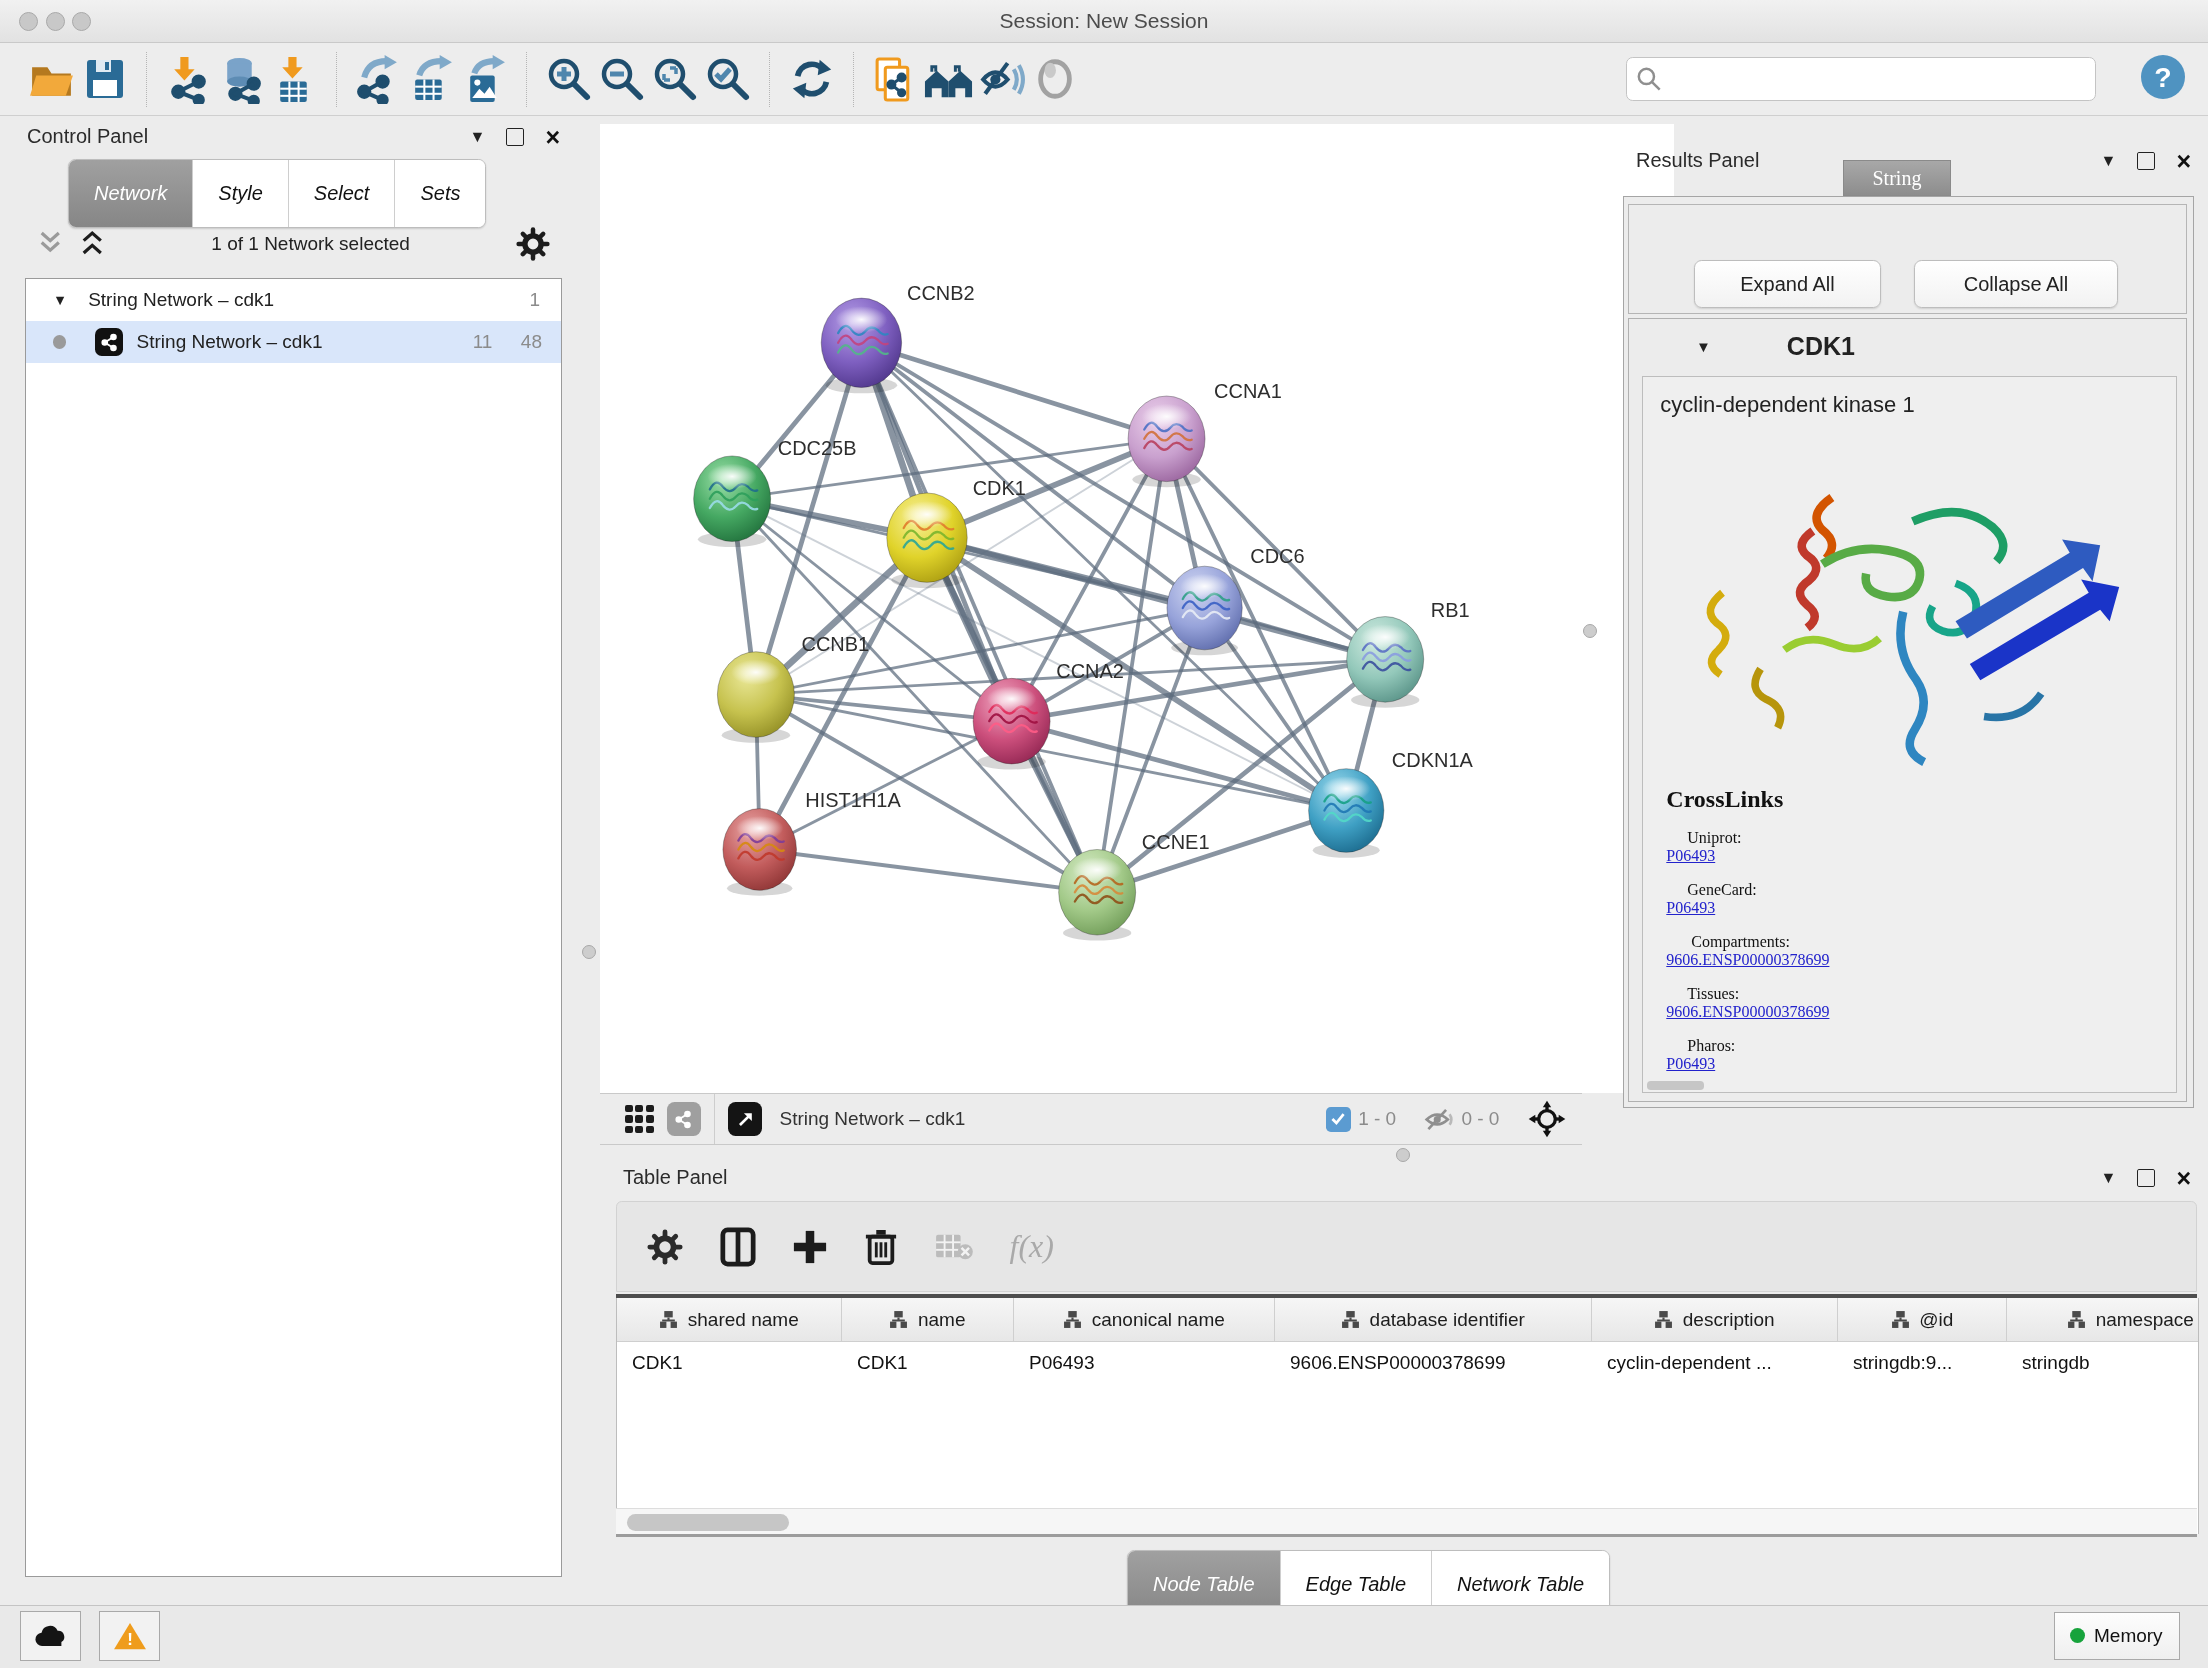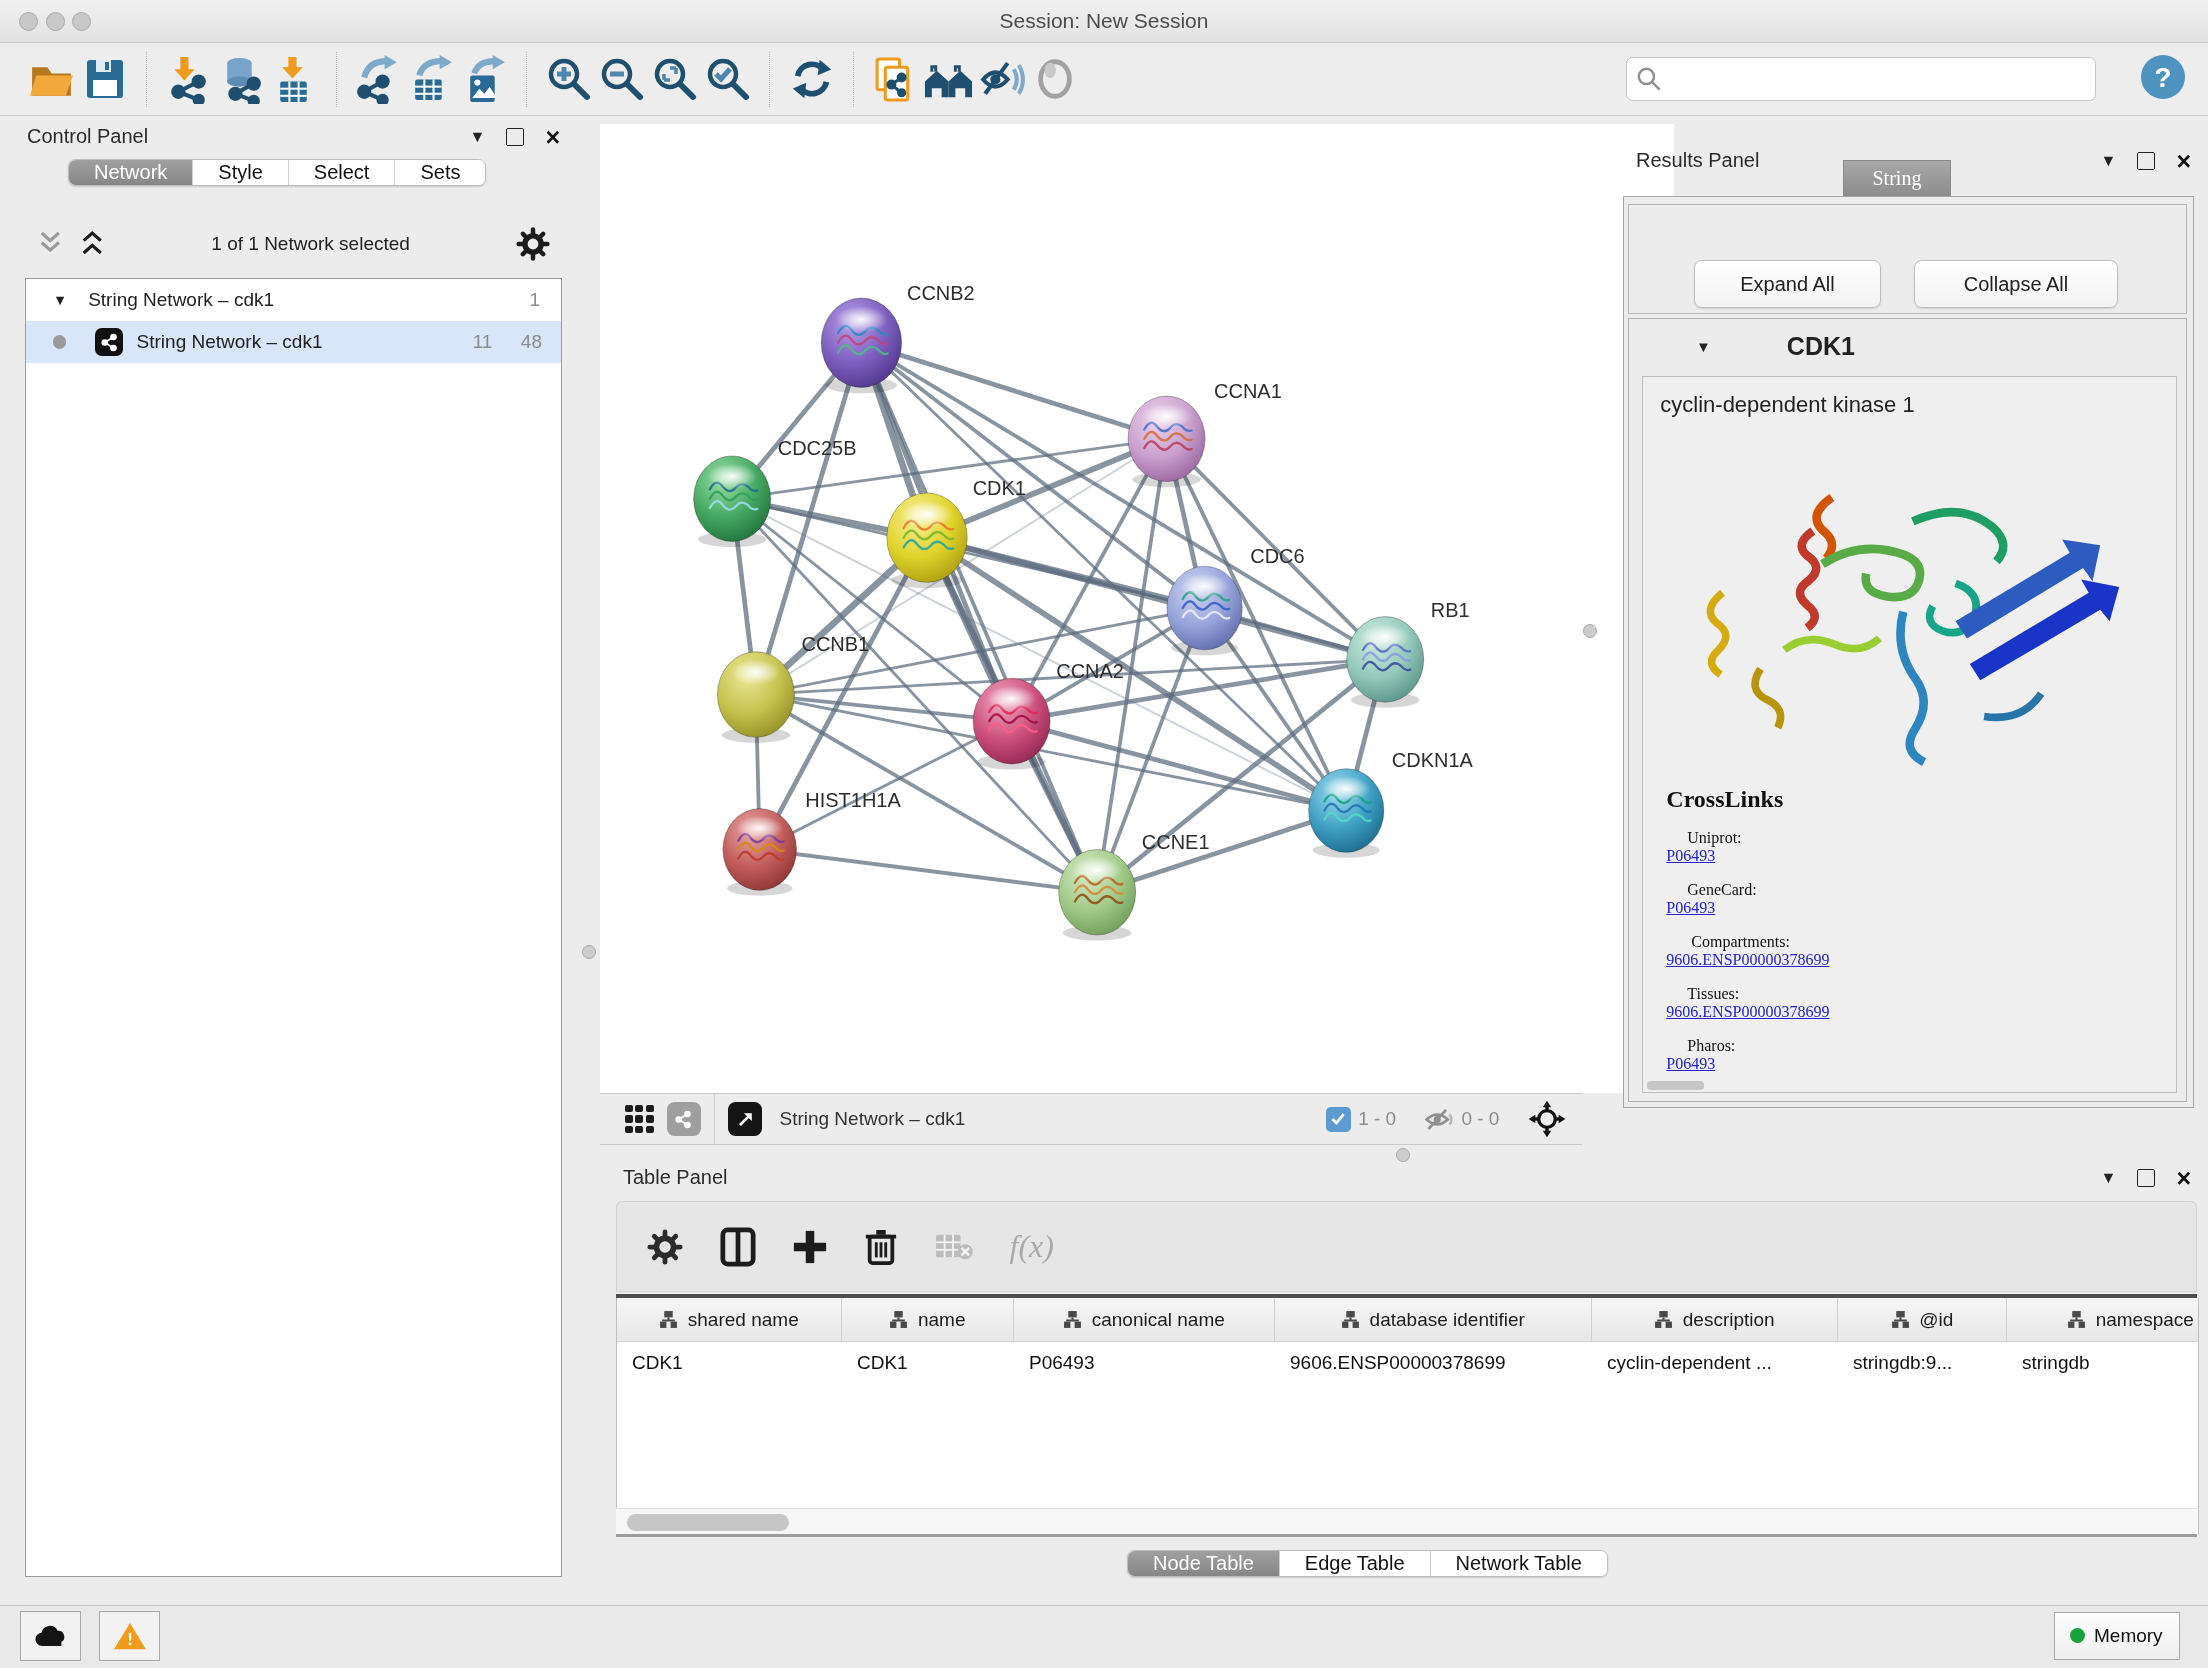--- a/index.html
+++ b/index.html
@@ -25,21 +25,21 @@
     align-items:center;justify-content:center;}
   
   .ptitle{font-size:20px;color:#2b2b2b;}
   .picons{display:flex;align-items:center;gap:21px;}
   .pi-menu{font-size:16px;color:#222;}
   .pi-float{width:16px;height:16px;border:1.9px solid #222;border-radius:1.9px;}
   .pi-close{font-size:25px;font-weight:900;color:#111;line-height:16px;}
   
   .seg{display:flex;border:1px solid #bdbdbd;border-radius:7.6px;overflow:hidden;background:#fff;
        box-shadow:0 1px 1.9px rgba(0,0,0,.15);}
-  .seg .sgi{padding:1px 25px;font-size:20px;color:#111;border-right:1px solid #cecece;background:#fff;}
+  .seg .sgi{padding:22px 25px;font-size:20px;color:#111;border-right:1px solid #cecece;background:#fff;font-style:italic;}
   .seg .sgi:last-child{border-right:none;}
   .seg .sel{background:linear-gradient(#a0a0a0,#868686);color:#fff;}
   
   .cp-head{position:absolute;left:27px;top:125px;width:533px;display:flex;justify-content:space-between;align-items:center;}
   .cp-tabs{position:absolute;left:68px;top:159px;}
   .cp-status{position:absolute;left:25px;top:217px;width:535px;height:53px;display:flex;align-items:center;}
   .cp-list{position:absolute;left:25px;top:278px;width:535px;height:1297px;background:#fff;
     border:1.9px solid #9a9a9a;}
   .treerow{height:42px;display:flex;align-items:center;font-size:19px;}
   .treerow .cnt{color:#8b8b8b;}

